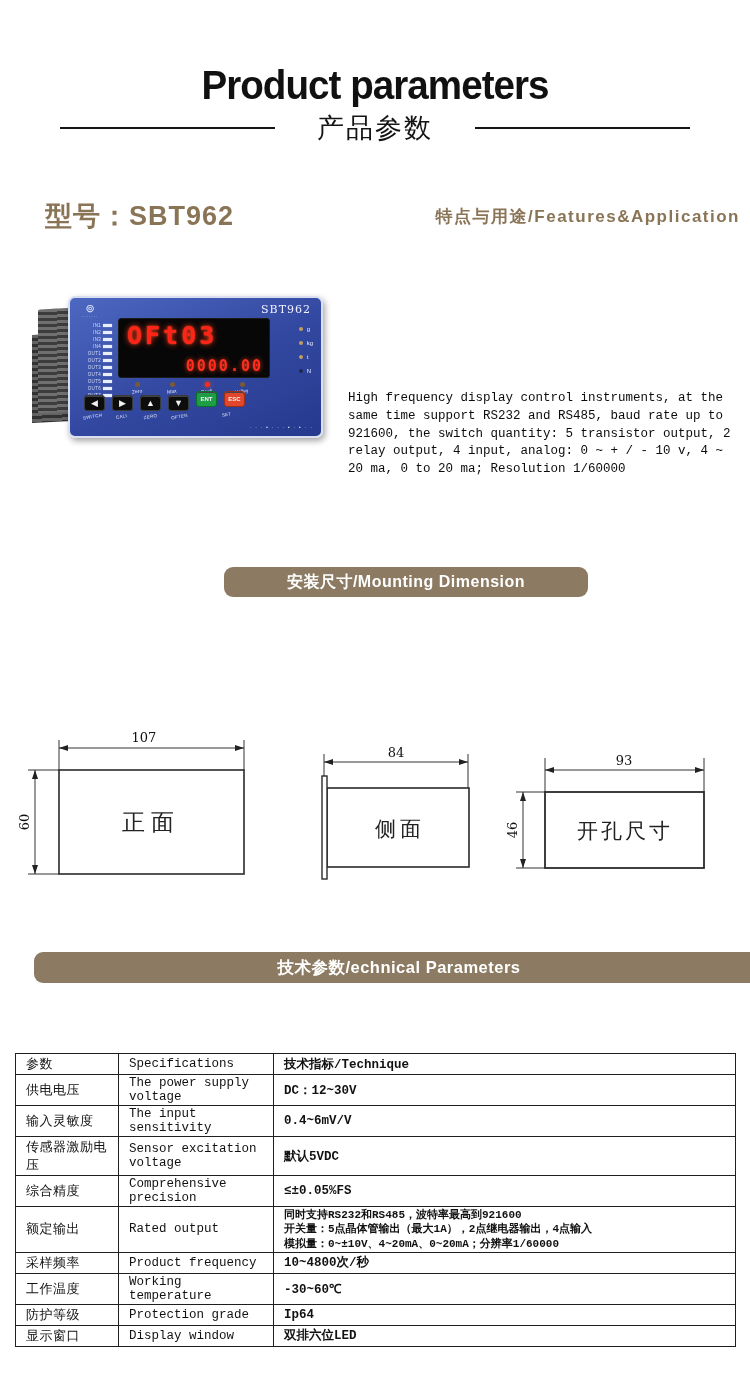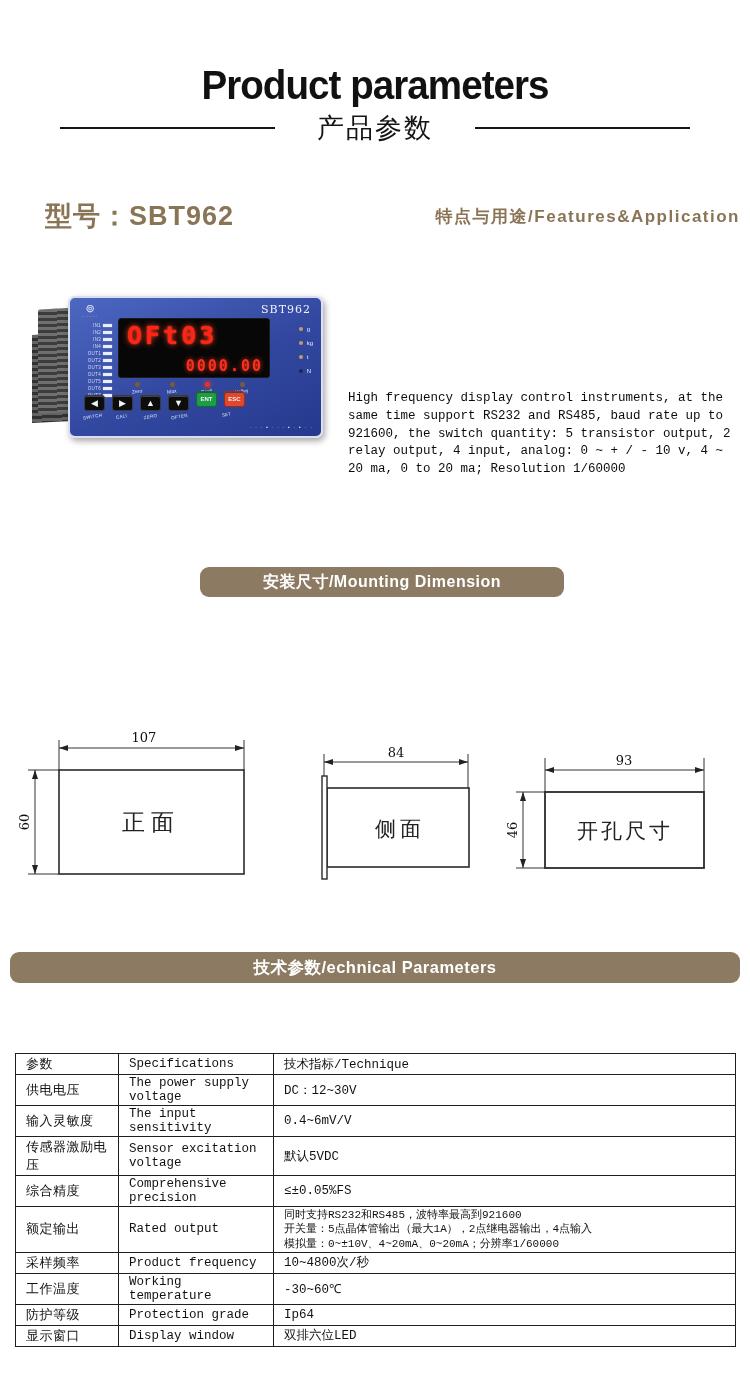--- a/index.html
+++ b/index.html
@@ -109,21 +109,21 @@
   .btn-label { width:21px; text-align:center; font-size:4.5px; color:#dde3f8; transform:rotate(-10deg); letter-spacing:.3px; }
   .set-label { position:absolute; left:152px; top:114px; font-size:4.5px; color:#dde3f8; transform:rotate(-10deg); }
   .panel-micro {
     position:absolute; right:8px; bottom:6px; font-size:5px; color:#eef1ff;
     letter-spacing:1.2px; opacity:.9;
   }
 
   
   .banner {
     position:absolute; background:#8c7b62; color:#fff; font-weight:800;
-    display:flex; align-items:center; justify-content:center; letter-spacing:.5px;
+    display:flex; align-items:center; justify-content:center; letter-spacing:.5px;margin-left:24px;
   }
   .banner.mounting { left:200px; top:567px; width:364px; height:30px; border-radius:9px; font-size:16px; }
   .banner.tech { left:10px; top:952px; width:730px; height:31px; border-radius:9px; font-size:16.5px; }
 
   
   .drawings { position:absolute; left:0; top:720px; width:750px; height:180px; }
   .drawings svg { position:absolute; overflow:visible; }
   .svg-front  { left:20px;  top:5px; }
   .svg-side   { left:300px; top:30px; }
   .svg-cutout { left:503px; top:20px; }
@@ -137,21 +137,21 @@
   }
   .spec-table td {
     border:1.5px solid #1f1f1f; height:20px; padding:1px 10px;
     vertical-align:middle; color:#111;
   }
   .spec-table col.c0 { width:103px; }
   .spec-table col.c1 { width:155px; }
   .spec-table col.c2 { width:462px; }
   .t-cn  { font-size:13px; letter-spacing:.5px; }
   .t-en  { font-family:"Liberation Mono", monospace; font-size:12.5px; }
-  .t-val { font-family:"Liberation Mono", monospace; font-size:12.5px; white-space:pre-line; }
+  .t-val { font-family:"Liberation Mono", monospace; font-size:12.5px; white-space:pre-line;font-weight:bold; }
   .t-val.small { font-size:11px; line-height:1.3; letter-spacing:0; }
 </style>
 </head>
 <body>
 
 <div class="page">
 
   <div class="main-title">Product parameters</div>
   <div class="subtitle-row">
     <div class="rule"></div>

